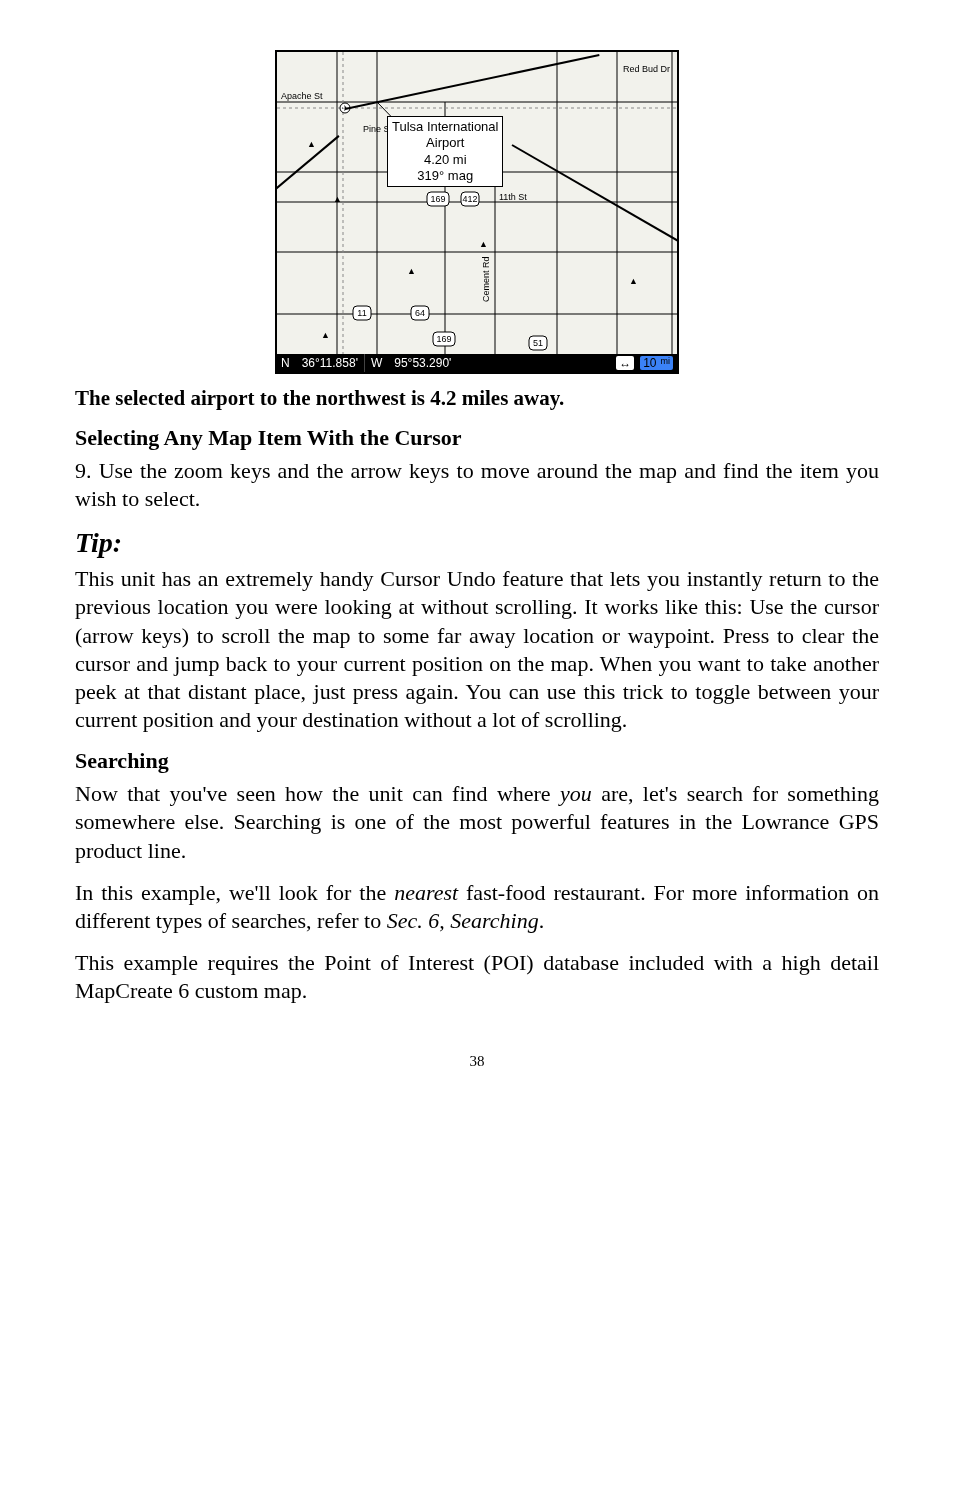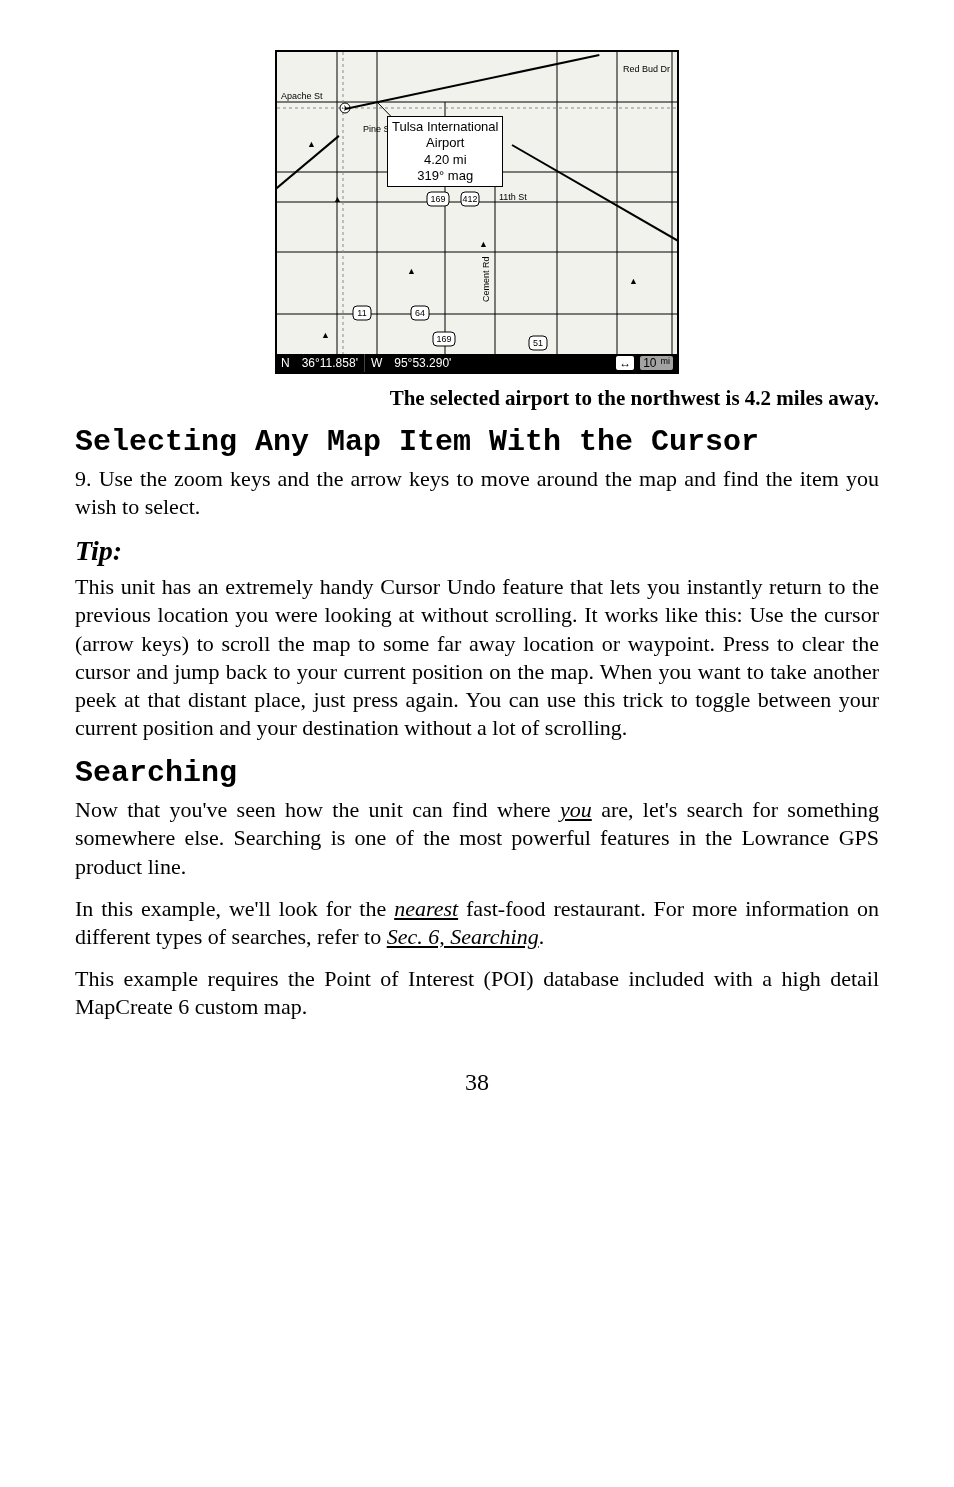--- a/index.html
+++ b/index.html
@@ -61,63 +61,62 @@
     display: flex;
     align-items: center;
     box-sizing: border-box;
     padding: 0 4px;
   }
   .status-bar .gap { flex: 0 0 12px; }
   .status-bar .sep { width: 1px; background:#444; align-self:stretch; margin:0 6px;}
   .status-bar .rt { margin-left: auto; display:flex; align-items:center; gap:6px;}
   .scale-box {
     display:inline-flex; gap:4px;
-    background:#a3a3a3; color:#000; padding:0 3px; border-radius:2px;
+    background:#3b82f6; color:#000; padding:0 3px; border-radius:2px;
   }
   .arrow-box {
     display:inline-flex; align-items:center; justify-content:center;
     background:#fff; color:#000; width:18px; height:14px; border-radius:2px;
   }
   .diag-line {
     position:absolute; background:#000; height:2px; transform-origin:left center;
   }
   .caption {
-    text-align: right;
+    text-align: left;
     font-weight: bold;
     font-size: 21px;
     margin: 6px 0 14px 0;
   }
   h2 {
-    font-size: 30px;
+    font-size: 22px;
     font-weight: bold;
     margin: 14px 0 6px 0;
-    font-family: Liberation Mono, monospace;
   }
   p.body {
     font-size: 22px;
     line-height: 1.28;
     margin: 6px 0 14px 0;
     text-align: justify;
   }
   .tip-label, .note-label {
     font-size: 28px;
     font-weight: bold;
     margin: 2px 0 6px 0;
   }
   .tip-label { font-style: italic; }
   .indent {
     margin-left: 42px;
     margin-right: 4px;
   }
   .pagenum {
     text-align: center;
-    font-size: 24px;
+    font-size: 15px;
     margin-top: 48px;
   }
-  em { font-style: italic; text-decoration: underline; }
+  em { font-style: italic; }
 </style>
 </head>
 <body>
 
 <div class="page">
 
   <div class="figure-wrap">
     <div class="map-box">
       
       <svg width="400" height="320" style="position:absolute;left:0;top:0">

